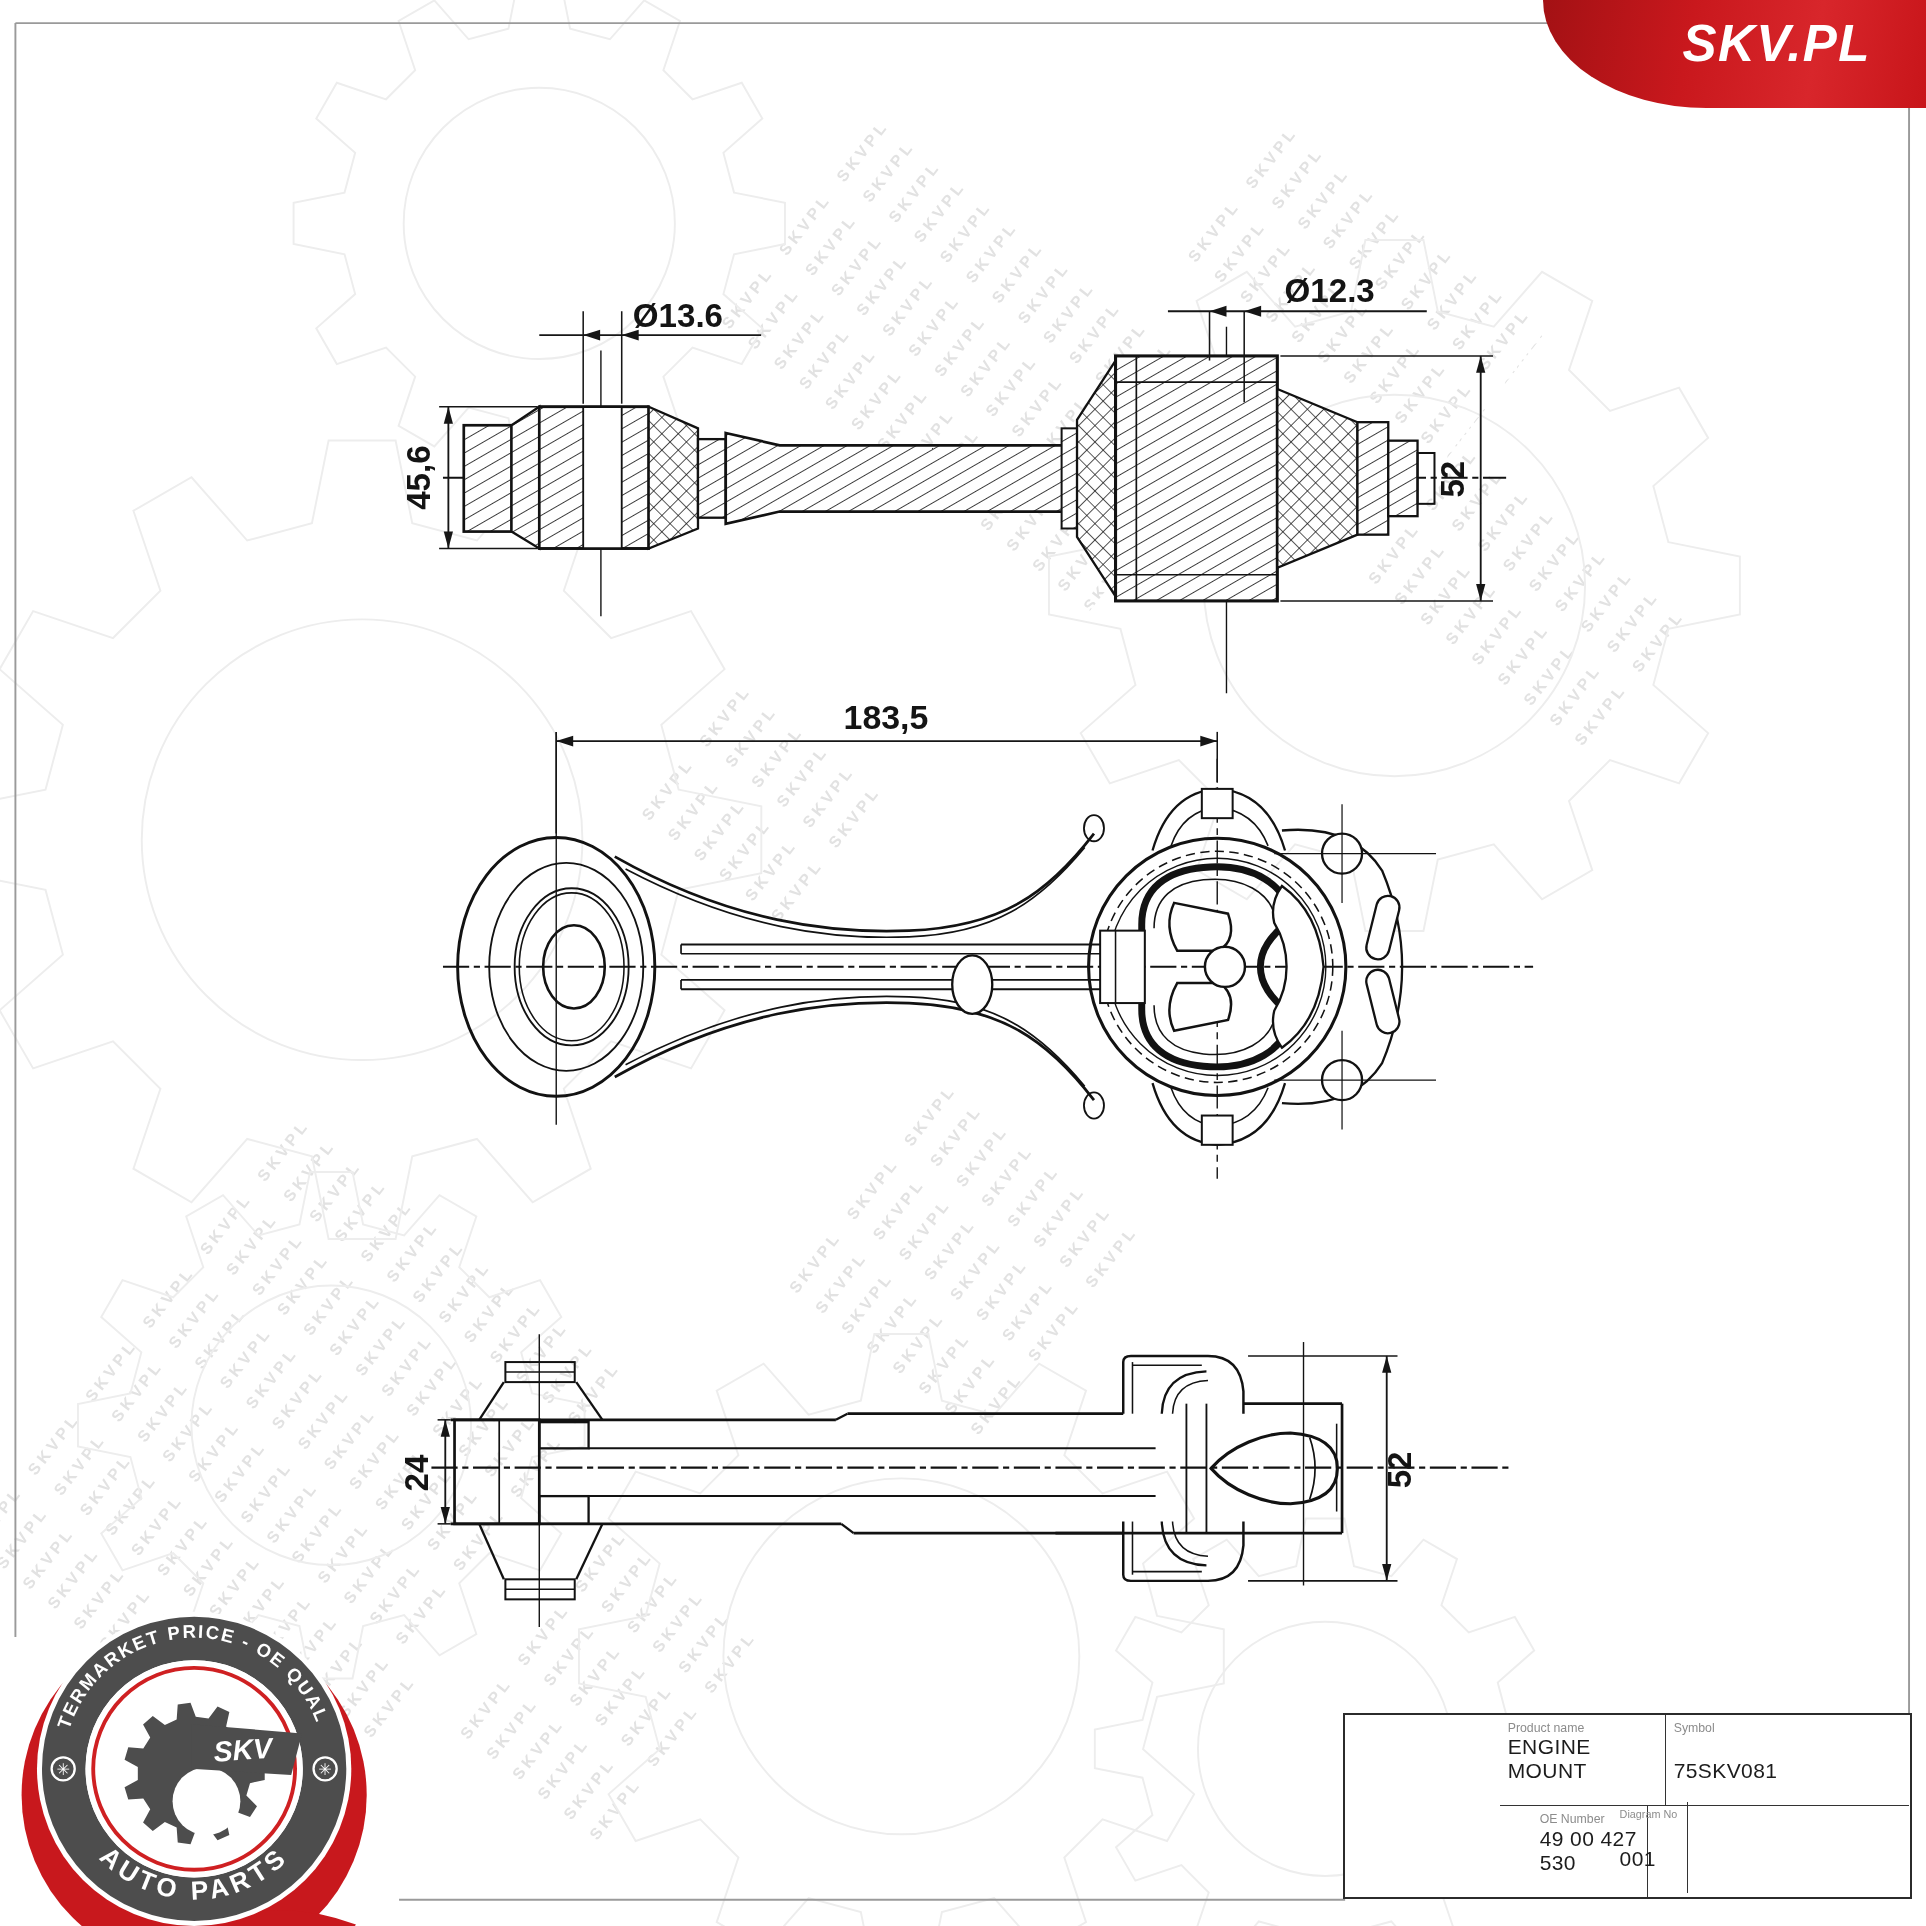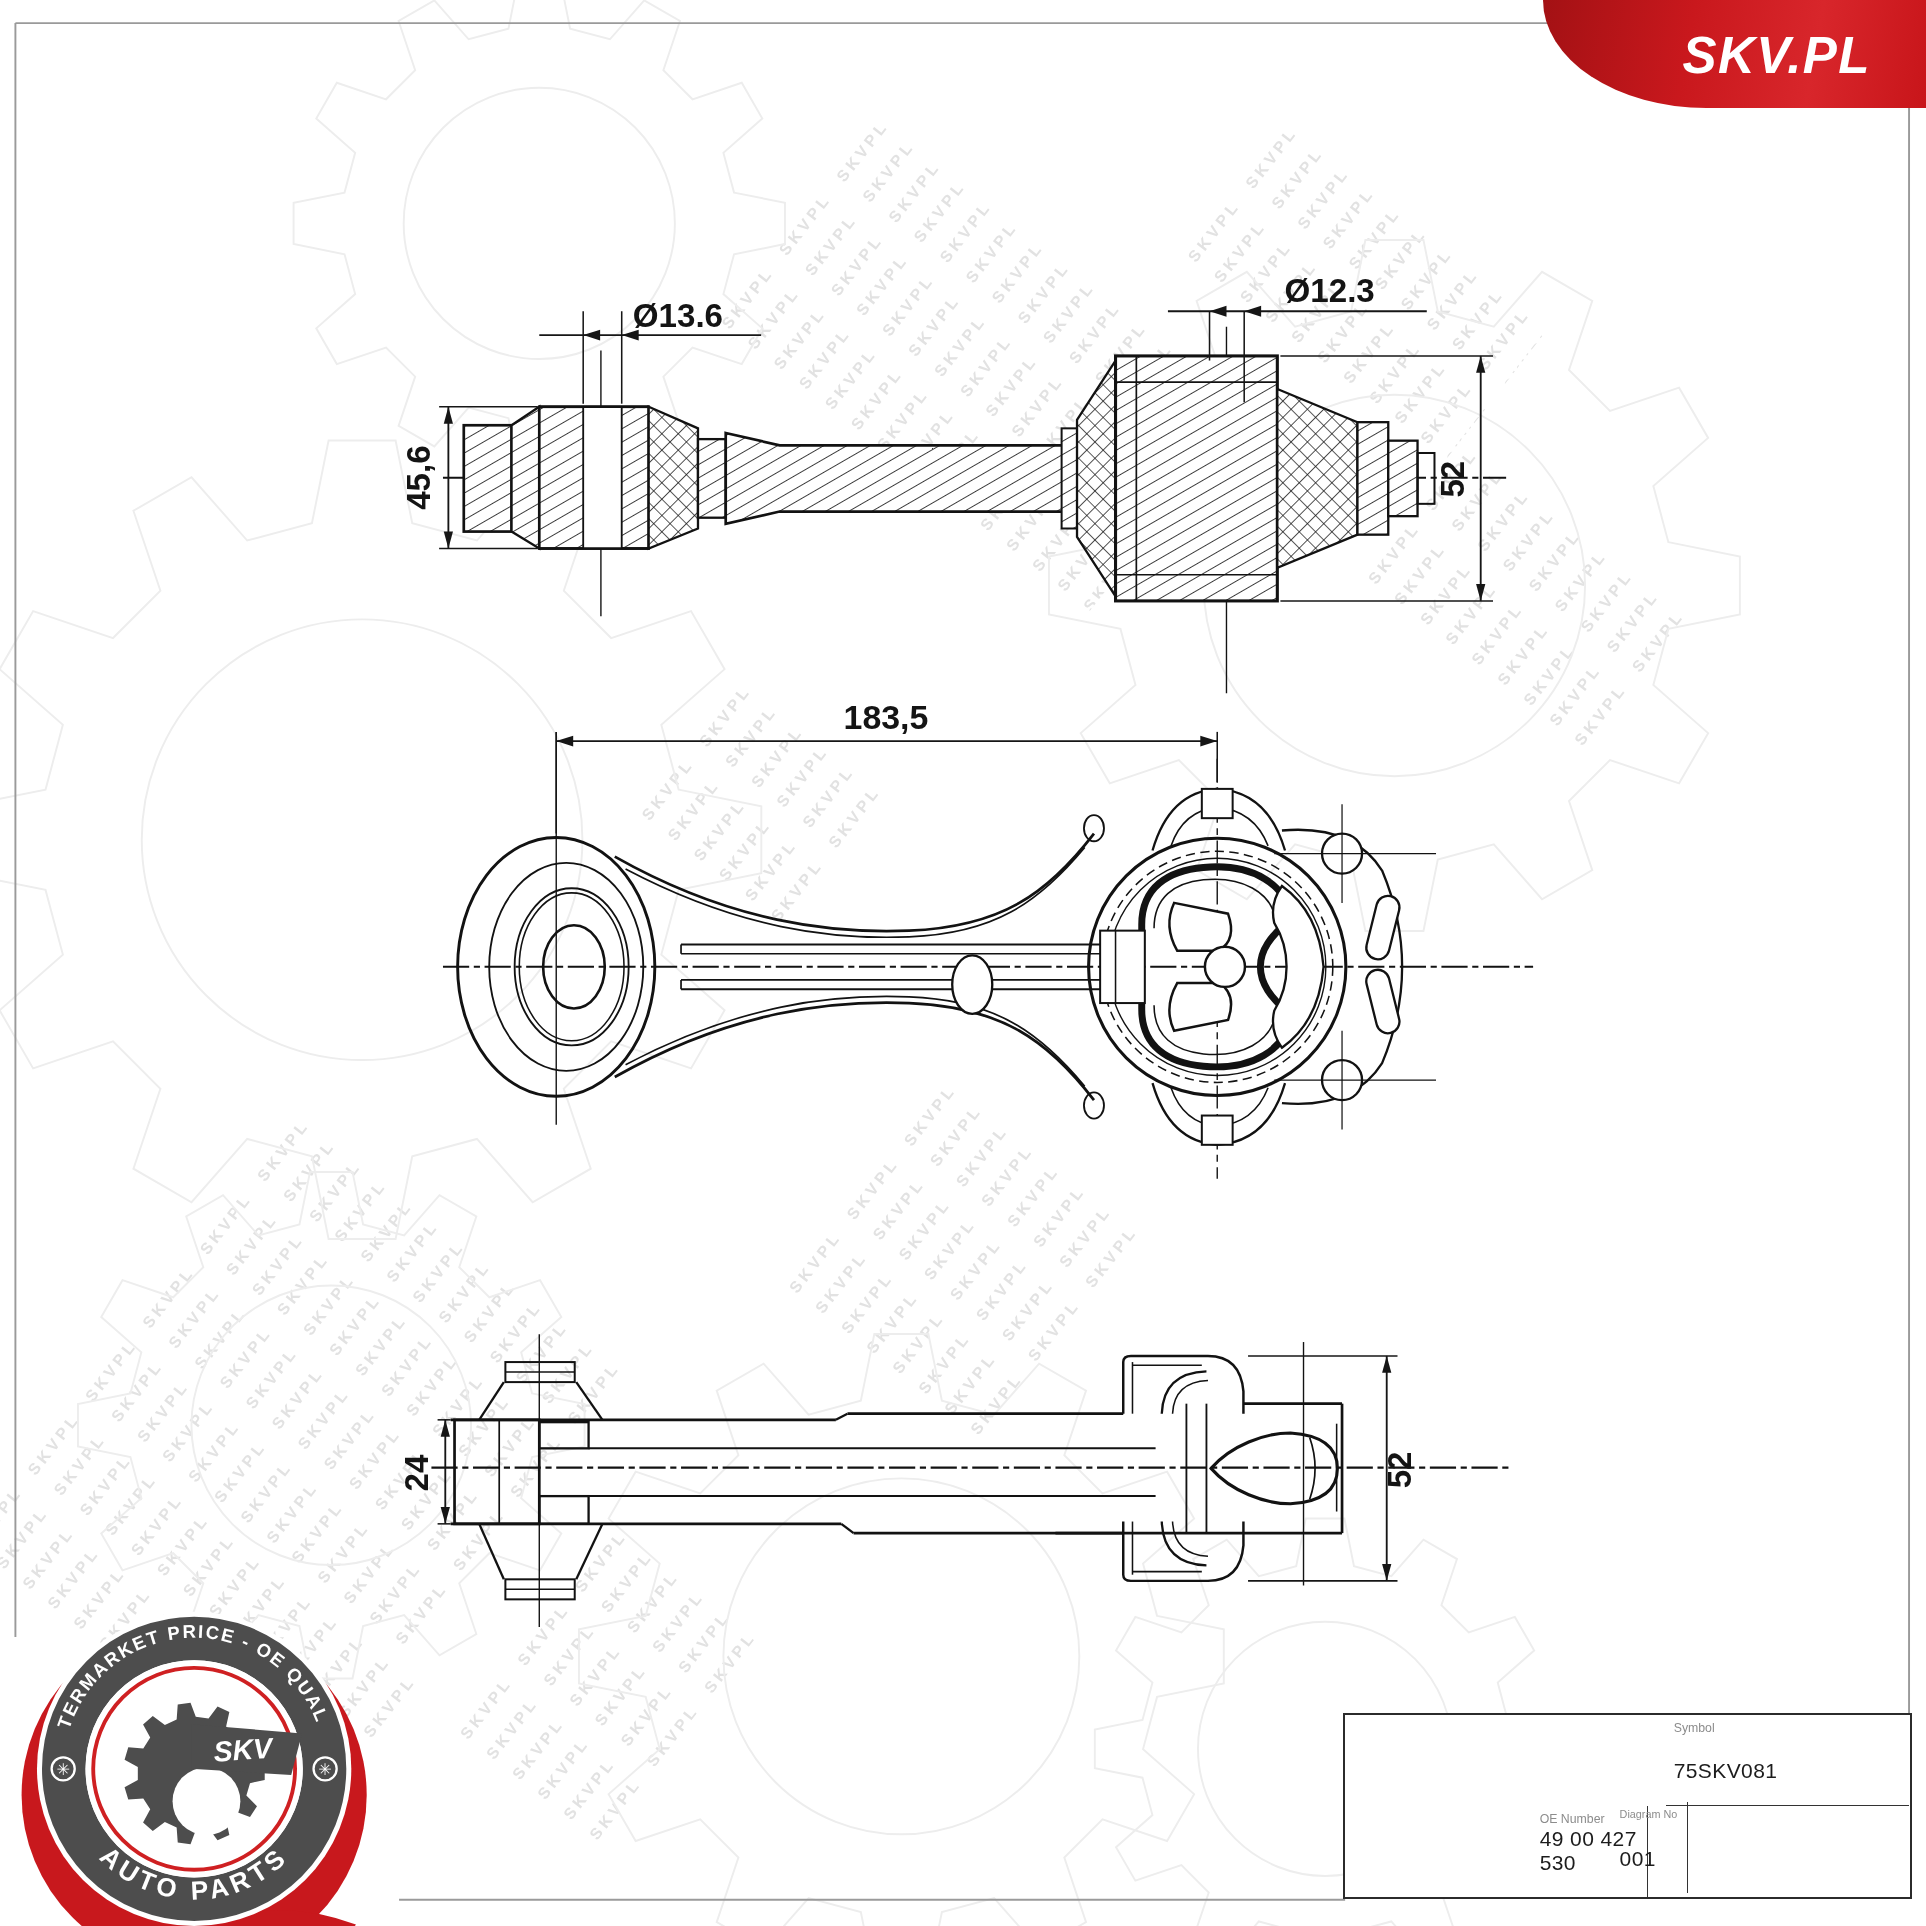--- a/index.html
+++ b/index.html
@@ -14,21 +14,21 @@
     transform:rotate(-52deg);
   }
   .drawing-svg{position:absolute;left:0;top:0;z-index:1;}
   
   .banner{
     position:absolute;z-index:3;top:0;right:0;width:383px;height:108px;
     background:linear-gradient(100deg,#a31114 0%,#c9181d 38%,#d8262b 70%,#c8151a 100%);
     border-bottom-left-radius:177px 117px;
   }
   .banner-text{
-    position:absolute;right:55px;top:26px;color:#ffffff;
+    position:absolute;right:55px;top:14px;color:#ffffff;
     font-size:51px;font-weight:bold;font-style:italic;letter-spacing:1.5px;
   }
   
   .tbl{
     position:absolute;z-index:2;left:1343px;top:1713px;width:569px;height:186px;
     background:#ffffff;border:2.3px solid #2b2b2b;box-sizing:border-box;
   }
   .cell{position:absolute;box-sizing:border-box;}
   .cell .lab{position:absolute;left:7.7px;top:6.2px;font-size:12.3px;color:#8c8c8c;}
   .cell .val{position:absolute;left:7.7px;bottom:21.6px;font-size:21px;color:#1c1c1c;letter-spacing:0.4px;}
@@ -313,20 +313,24 @@
       <path d="M 296,2486 Q 380,2468 462,2498 L 404,2590 Q 356,2520 280,2490 Z" fill="#c8181d"></path>
       <use href="#badge-g" transform="translate(252,2296)"></use>
     </g>
   </svg>
 
   <div class="banner">
     <div class="banner-text">SKV.PL</div>
   </div>
 
   <div class="tbl">
+    <div class="cell c-prod">
+      <div class="lab">Product name</div>
+      <div class="val">ENGINE MOUNT</div>
+    </div>
     <div class="cell c-sym">
       <div class="lab">Symbol</div>
       <div class="val">75SKV081</div>
     </div>
     <div class="cell c-oe">
       <div class="lab">OE Number</div>
       <div class="val">49 00 427 530</div>
     </div>
     <div class="cell c-dia">
       <div class="lab">Diagram No</div>

